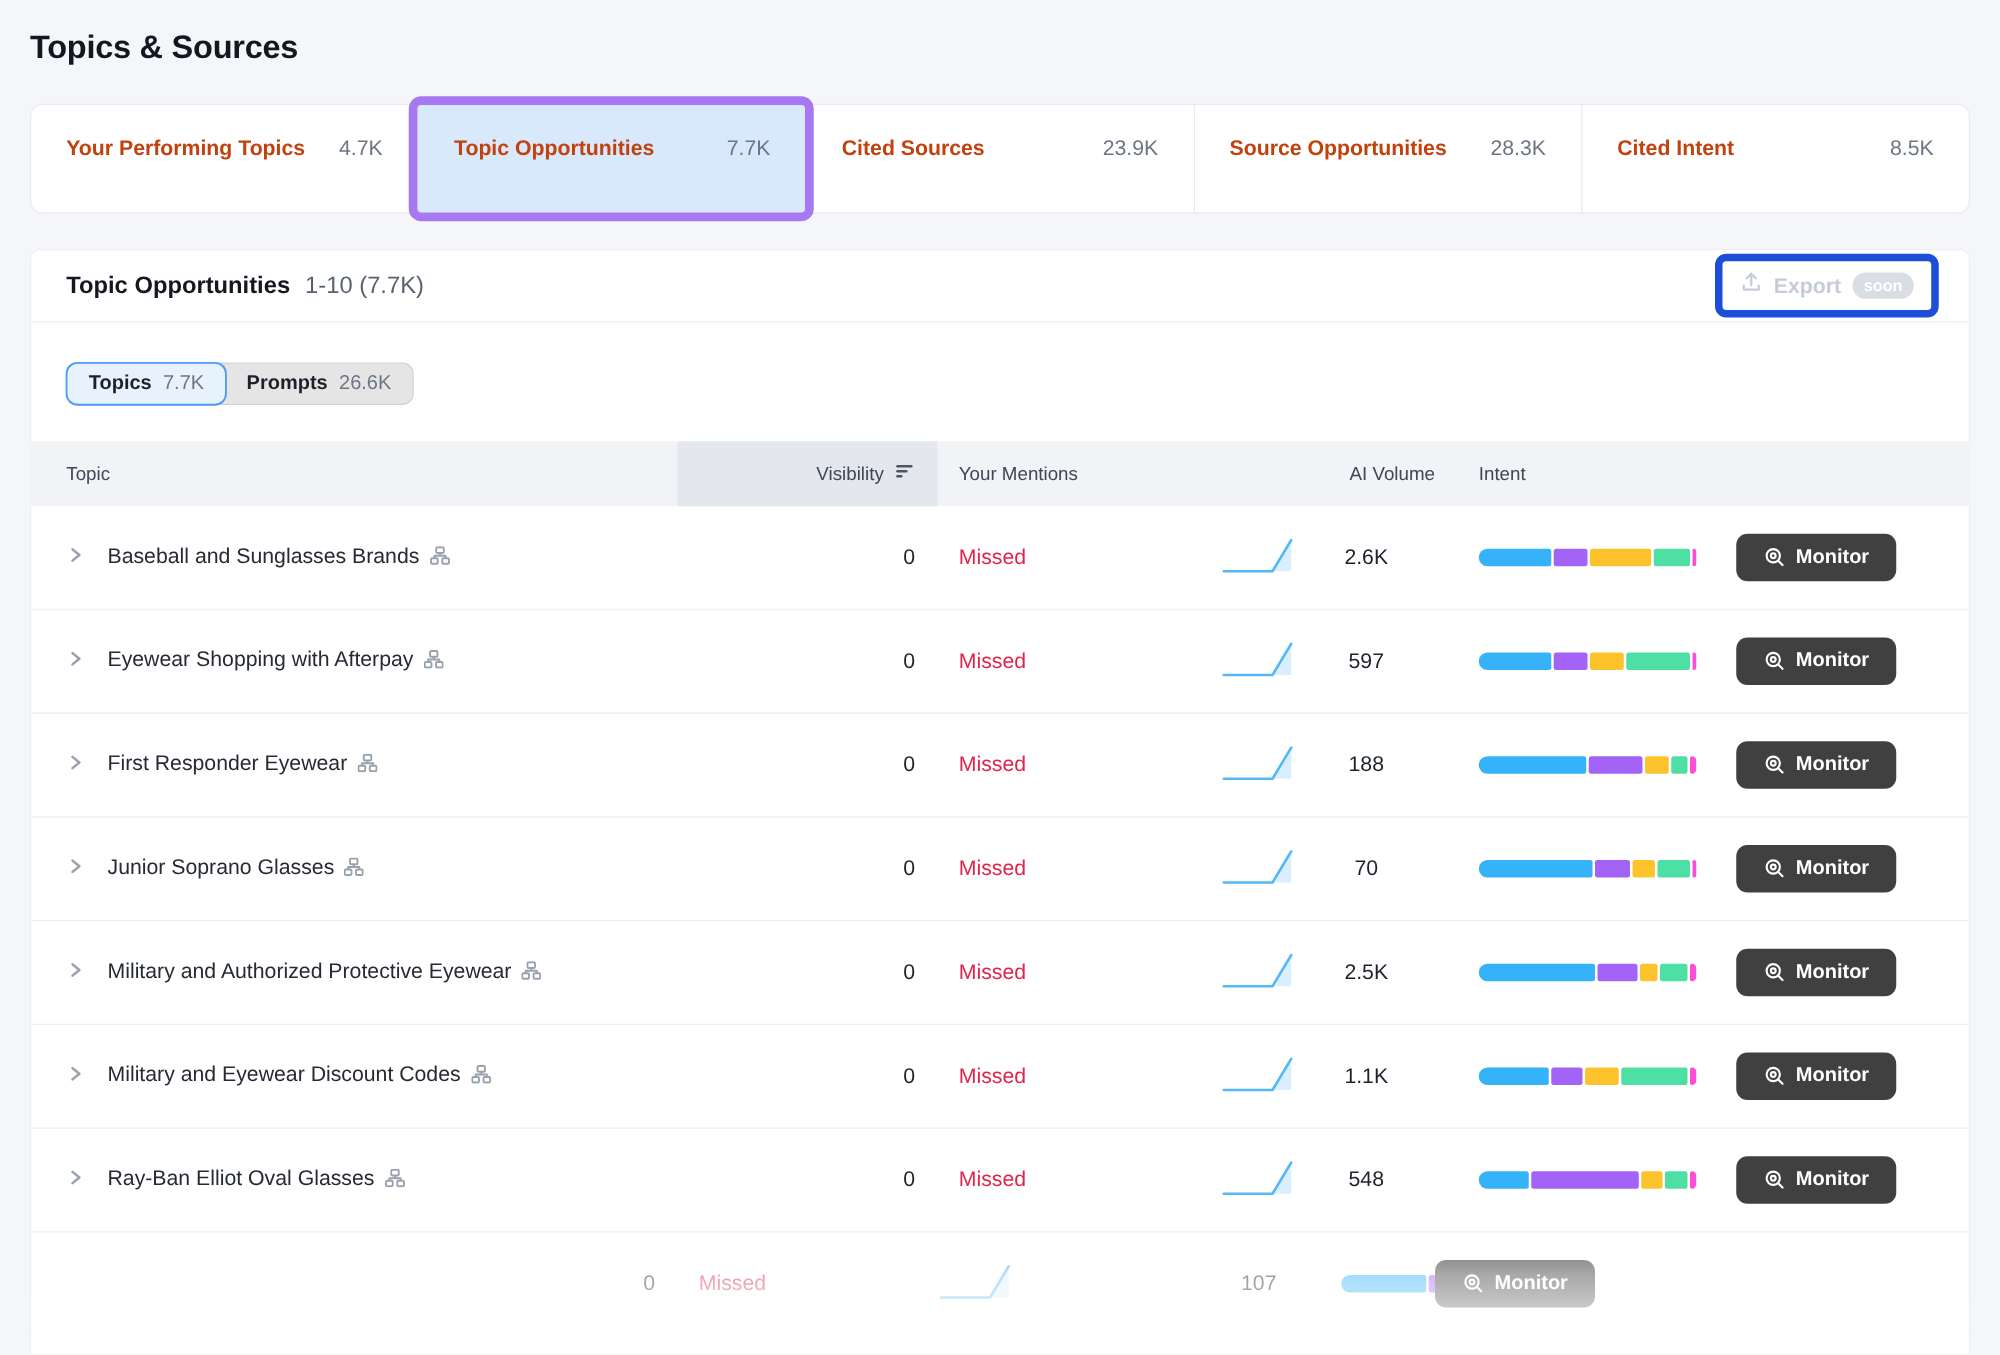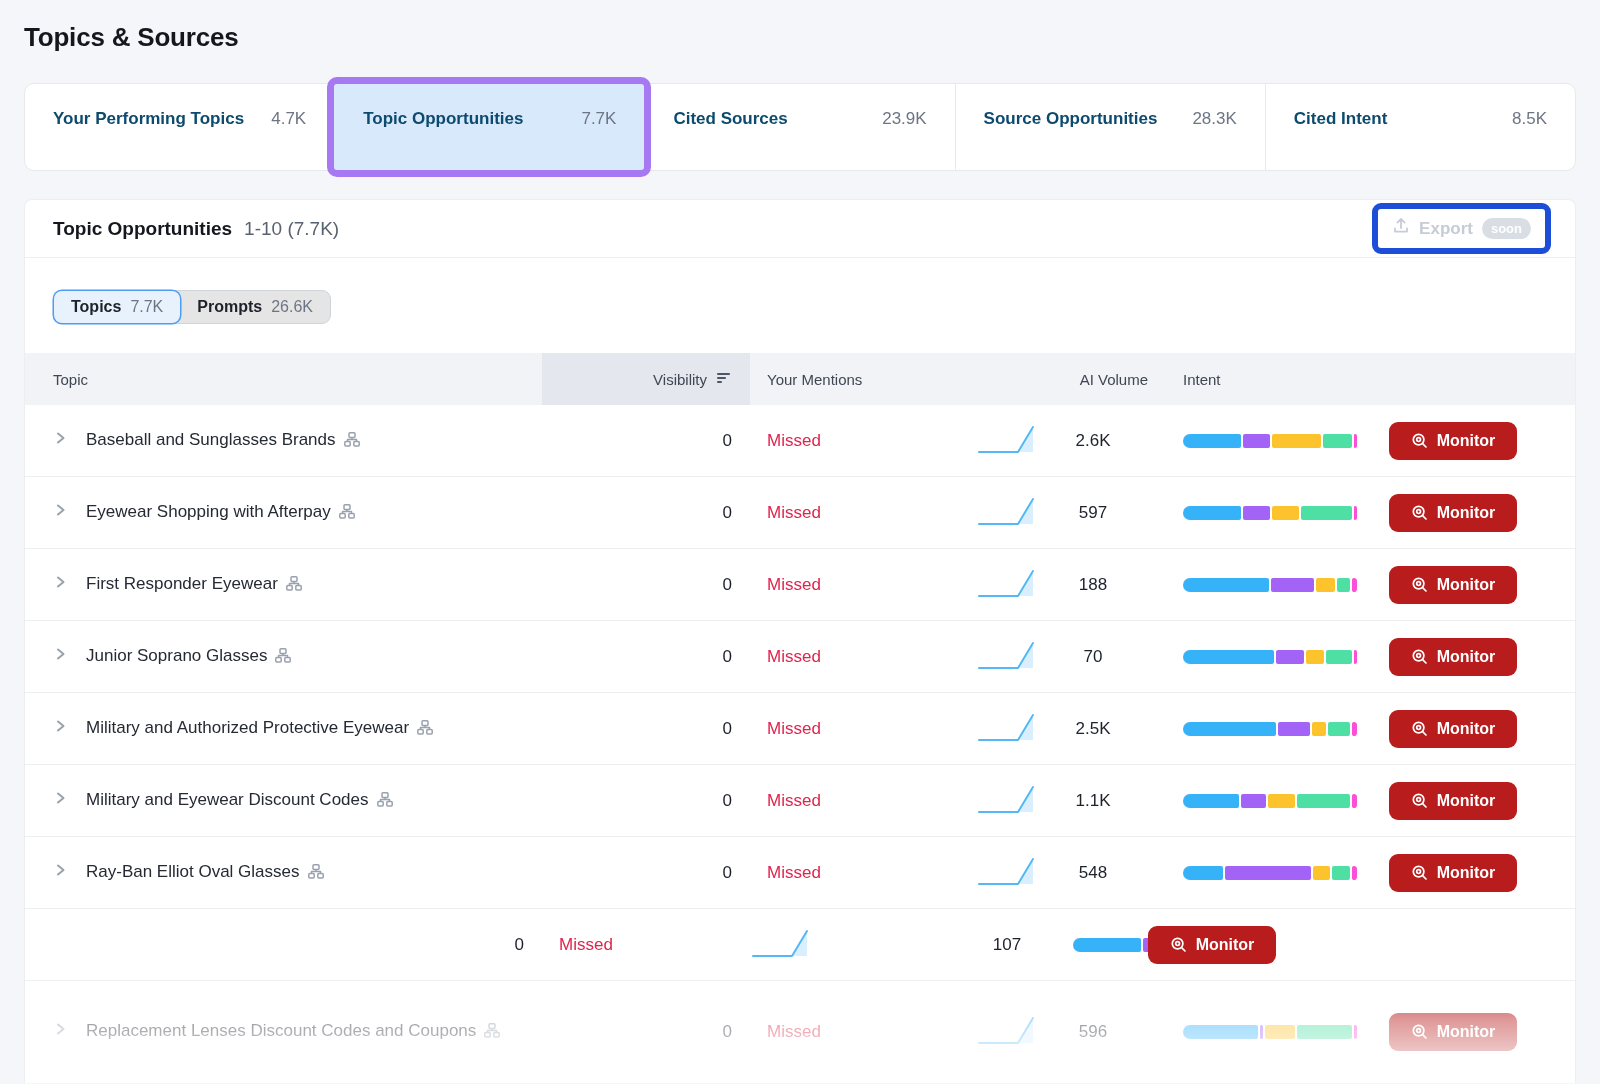--- a/index.html
+++ b/index.html
@@ -17,21 +17,21 @@
   .tab-bar {
     display: flex; height: 88px; background: #ffffff;
     border: 1px solid #e7e9ed; border-radius: 10px; margin-bottom: 28px;
   }
   .tab {
     flex: 1 1 0; display: flex; align-items: flex-start; gap: 10px;
     padding: 22px 28px 0; cursor: pointer; position: relative;
     border-left: 1px solid #e7e9ed;
   }
   .tab:first-child { border-left: none; }
-  .tab-label { flex: 1 1 auto; font-size: 17px; font-weight: 600; color: #0c4a6e; line-height: 1.55; }
+  .tab-label { flex: 1 1 auto; font-size: 17px; font-weight: 600; color: #c2410c; line-height: 1.55; }
   .tab-count { flex: 0 0 auto; font-size: 17px; font-weight: 400; color: #6d7584; line-height: 1.55; }
   .tab.active { background: #d9e9fc; outline: 7px solid #a678f1; outline-offset: 0px; border-radius: 3px; z-index: 2; border-left-color: transparent; }
   .tab.active + .tab { border-left-color: transparent; }
 
   
   .card {
     background: #ffffff; border-radius: 8px 8px 0 0; height: 884px;
     position: relative; overflow: hidden; border: 1px solid #eceef2; border-bottom: none;
   }
   .card-header {
@@ -69,38 +69,38 @@
     padding-right: 24px; align-items: center;
   }
   .table-header { background: #f1f3f6; height: 52px; font-size: 15px; font-weight: 500; color: #3f4754; }
   .th { display: flex; align-items: center; height: 100%; }
   .th-topic { padding-left: 28px; }
   .th-visibility { justify-content: flex-end; gap: 9px; padding-right: 18px; background: #e4e7ed; }
   .th-mentions { padding-left: 17px; }
   .th-aivolume { justify-content: flex-end; }
   .th-intent { padding-left: 35px; }
 
-  .row { height: 72px; border-bottom: 1px solid #eceef2; font-size: 17px; }
+  .row { height: 83px; border-bottom: 1px solid #eceef2; font-size: 17px; }
   .row.row-tall { height: 101px; border-bottom: none; }
   .cell-topic { display: flex; align-items: center; gap: 18px; padding-left: 28px; }
   .topic-text { color: #252a33; line-height: 1.5; max-width: 420px; }
   .topic-text .sitemap { display: inline-block; vertical-align: -2px; margin-left: 8px; }
   .cell-visibility { text-align: right; padding-right: 18px; color: #1d222b; }
   .cell-mentions { padding-left: 17px; color: #e0244c; font-weight: 500; }
   .cell-spark { display: flex; align-items: center; }
   .cell-aivolume { text-align: center; color: #1d222b; }
   .cell-intent { padding-left: 35px; }
   .intent-bar { display: flex; width: 174px; height: 14px; gap: 2px; }
   .intent-seg { height: 100%; border-radius: 2px; }
   .intent-seg:first-child { border-radius: 7px 2px 2px 7px; }
   .intent-seg:last-child { border-radius: 2px 4px 4px 2px; }
   .cell-monitor { display: flex; }
   .monitor-btn {
     display: flex; align-items: center; justify-content: center; gap: 8px;
-    width: 128px; height: 38px; background: #b91c1c; border: none; border-radius: 9px;
+    width: 128px; height: 38px; background: #404040; border: none; border-radius: 9px;
     color: #ffffff; font-size: 16px; font-weight: 600; font-family: inherit; cursor: pointer;
   }
 
   .fade-overlay {
     position: absolute; left: 0; right: 0; bottom: 0; height: 115px;
     background: linear-gradient(to bottom, rgba(255,255,255,0) 0%, rgba(255,255,255,0.55) 45%, rgba(255,255,255,0.95) 100%);
     pointer-events: none; z-index: 3;
   }
   .chev { flex: 0 0 auto; }
 </style>

